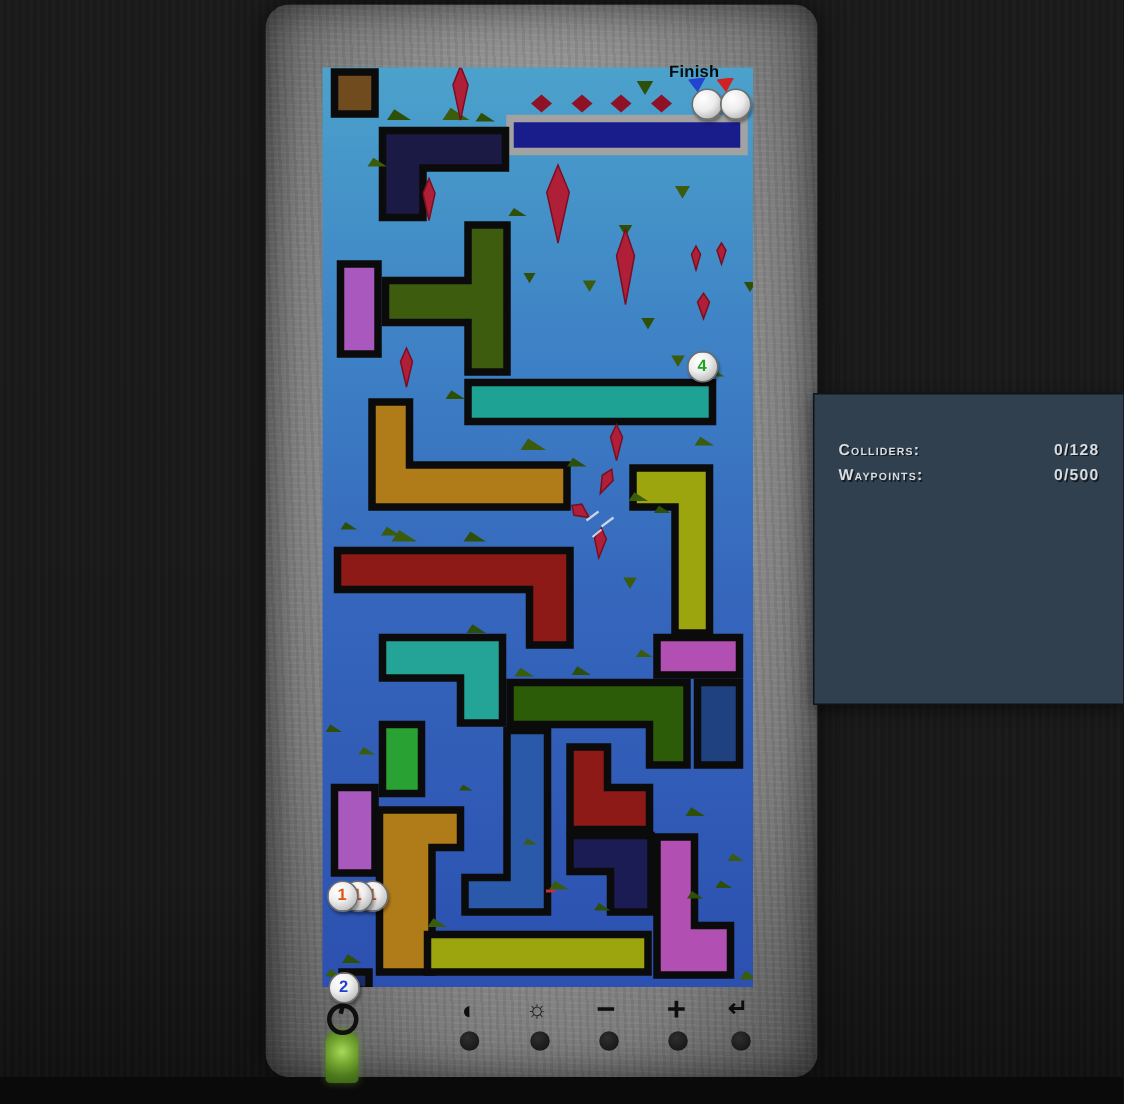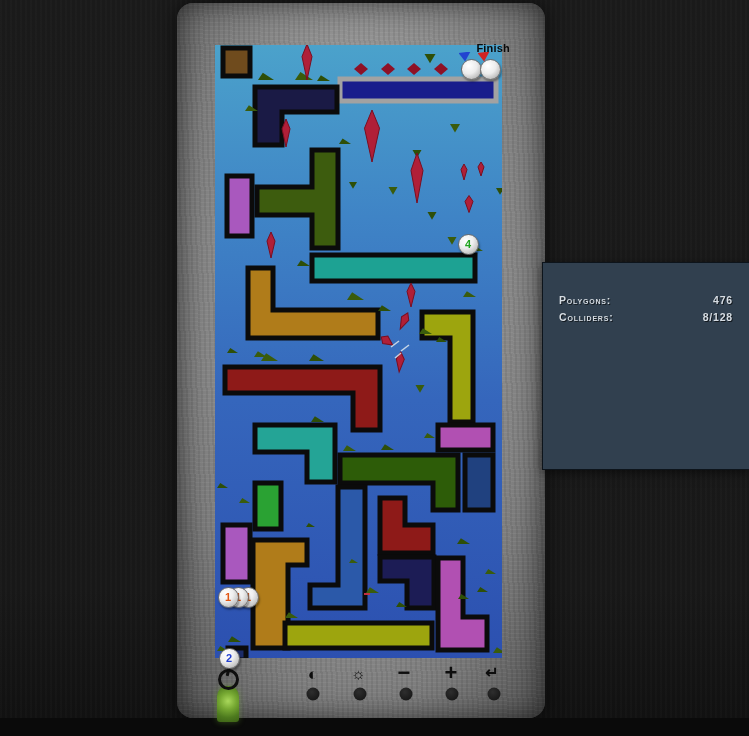--- a/index.html
+++ b/index.html
@@ -13,21 +13,21 @@
   #frame{left:177px;top:3px;width:368px;height:715px;border-radius:16px;
          background:
            repeating-linear-gradient(88deg, rgba(0,0,0,0.07) 0 2px, transparent 2px 5px),
            repeating-linear-gradient(2deg, rgba(255,255,255,0.05) 0 1px, transparent 1px 4px),
            radial-gradient(ellipse at 50% 42%, #aeaeae 0%, #979797 40%, #7c7c7c 70%, #555 96%);
          box-shadow: inset 0 0 28px rgba(0,0,0,0.55), 0 0 18px rgba(0,0,0,0.6);}
   
   #level{left:215px;top:45px;width:287px;height:613px;overflow:hidden;
          background:linear-gradient(180deg,#4ba2cb 0%,#3f84c6 28%,#3566bc 58%,#2c50b0 100%);}
   #level svg{position:absolute;left:0;top:0;}
-  #finish-label{left:466px;top:42px;width:44px;text-align:right;color:#0a0a0a;
+  #finish-label{left:446px;top:42px;width:44px;text-align:left;color:#0a0a0a;
         font-size:11px;font-weight:bold;letter-spacing:0.2px;z-index:6;}
   
   .marker{position:absolute;width:19px;height:19px;border-radius:50%;
           background:radial-gradient(circle at 36% 30%, #ffffff 0%, #efefef 40%, #c9c9c9 70%, #8f8f8f 100%);
           border:1px solid #6c6c6c;box-shadow:1px 2px 2px rgba(0,0,0,0.35);
           display:flex;align-items:center;justify-content:center;
           font-size:11px;font-weight:bold;z-index:5;}
   .flagball{position:absolute;width:19px;height:19px;border-radius:50%;
           background:radial-gradient(circle at 36% 30%, #ffffff 0%, #ececec 45%, #c4c4c4 72%, #8a8a8a 100%);
           border:1px solid #6c6c6c;box-shadow:1px 2px 2px rgba(0,0,0,0.35);z-index:5;}
@@ -195,22 +195,22 @@
       <div class="knob" style="left: 406px; top: 694px;"></div>
       <div class="knob" style="left: 452px; top: 694px;"></div>
       <div class="knob" style="left: 494px; top: 694px;"></div>
     </div>
 
   <div id="bottom-strip" class="abs"></div>
 
   <div id="panel" class="abs">
     <div id="panel-rows">
         <div class="prop-row">
-          <span>Polygons:</span>
-          <span>476</span>
+          <span>Colliders:</span>
+          <span>0/128</span>
         </div>
         <div class="prop-row">
-          <span>Colliders:</span>
-          <span>8/128</span>
+          <span>Waypoints:</span>
+          <span>0/500</span>
         </div>
       </div>
   </div>
 </div>
 
 </body></html>

